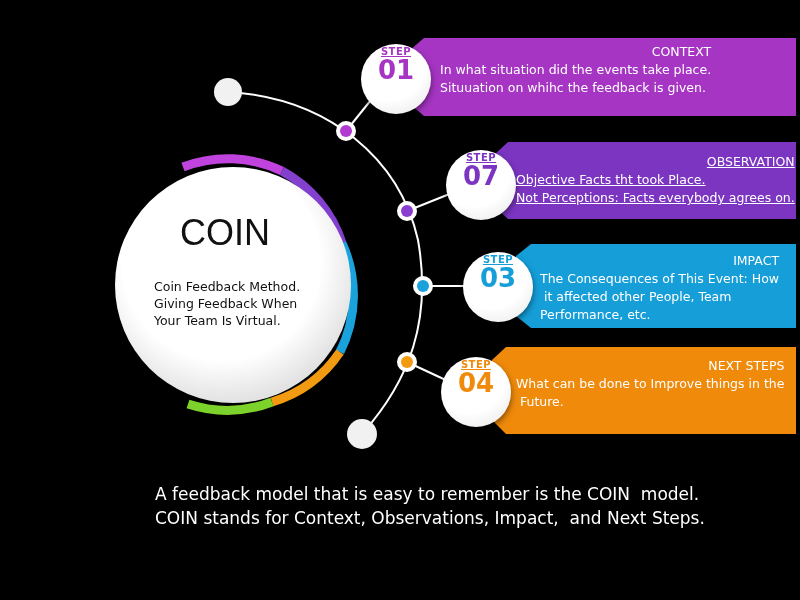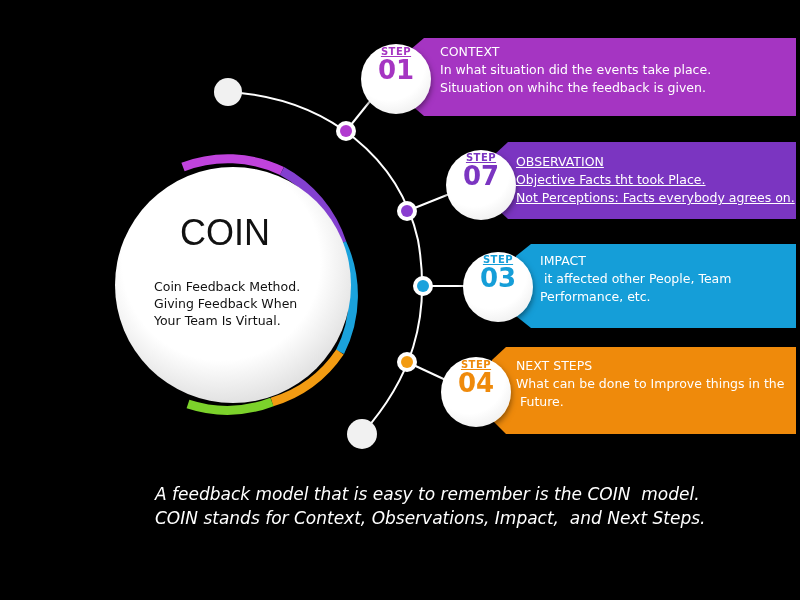--- a/index.html
+++ b/index.html
@@ -1,27 +1,27 @@
 <!DOCTYPE html>
 <html><head>
 <meta charset="utf-8">
 <style>
   html, body { margin:0; padding:0; }
   body { width:800px; height:600px; background:#000; position:relative; overflow:hidden; font-family:"DejaVu Sans", sans-serif; }
   svg.bg { position:absolute; left:0; top:0; }
   .panel { position:absolute; color:#fff; font-size:12.5px; line-height:18px; }
-  .panel .title { display:block; }
+  .panel .title { display:block;text-align:right; }
   .panel .line { display:block; white-space:pre; }
   .badge { position:absolute; width:70px; height:70px; border-radius:50%; background:radial-gradient(circle at 40% 30%, #ffffff 55%, #e4e4e4 100%); box-shadow:0 3px 6px rgba(0,0,0,0.5); text-align:center; font-weight:bold; }
   .badge .step { display:block; font-size:10px; margin-top:2px; letter-spacing:0.5px;text-decoration:underline; }
   .badge .num { display:block; font-size:26px; line-height:26px; }
   .coin-title { position:absolute; left:118px; top:212px; width:214px; text-align:center; font-size:36px; color:#111; font-family:"Liberation Sans", sans-serif; }
   .coin-desc { position:absolute; left:154px; top:278px; width:180px; font-size:12.5px; line-height:17px; color:#111; }
   .coin-desc span { display:block; white-space:nowrap; }
-  .footer { position:absolute; left:155px; top:482px; width:620px; color:#fff; font-size:17px; line-height:24px;font-style:italic; }
+  .footer { position:absolute; left:155px; top:482px; width:620px; color:#fff; font-size:17px; line-height:24px; }
   .footer span { display:block; white-space:pre; }
 </style>
 </head>
 <body>
 
 <svg class="bg" width="800" height="600">
   <defs>
     <radialGradient id="coinGrad" cx="45%" cy="40%" r="60%">
       <stop offset="70%" stop-color="#ffffff"></stop>
       <stop offset="100%" stop-color="#e2e2e2"></stop>
@@ -90,20 +90,21 @@
   <span class="line">In what situation did the events take place.</span>
   <span class="line">Situuation on whihc the feedback is given.</span>
 </div>
 <div class="panel" style="left:516px;top:153px;text-decoration:underline;">
   <span class="title">OBSERVATION</span>
   <span class="line">Objective Facts tht took Place.</span>
   <span class="line">Not Perceptions: Facts everybody agrees on.</span>
 </div>
 <div class="panel" style="left:540px;top:252px;">
   <span class="title">IMPACT</span>
+  <span class="line">The Consequences of This Event: How</span>
   <span class="line"> it affected other People, Team</span>
   <span class="line">Performance, etc.</span>
 </div>
 <div class="panel" style="left:516px;top:348px;margin-top:9px;">
   <span class="title">NEXT STEPS</span>
   <span class="line">What can be done to Improve things in the</span>
   <span class="line"> Future.</span>
 </div>
 
 <div class="footer">

